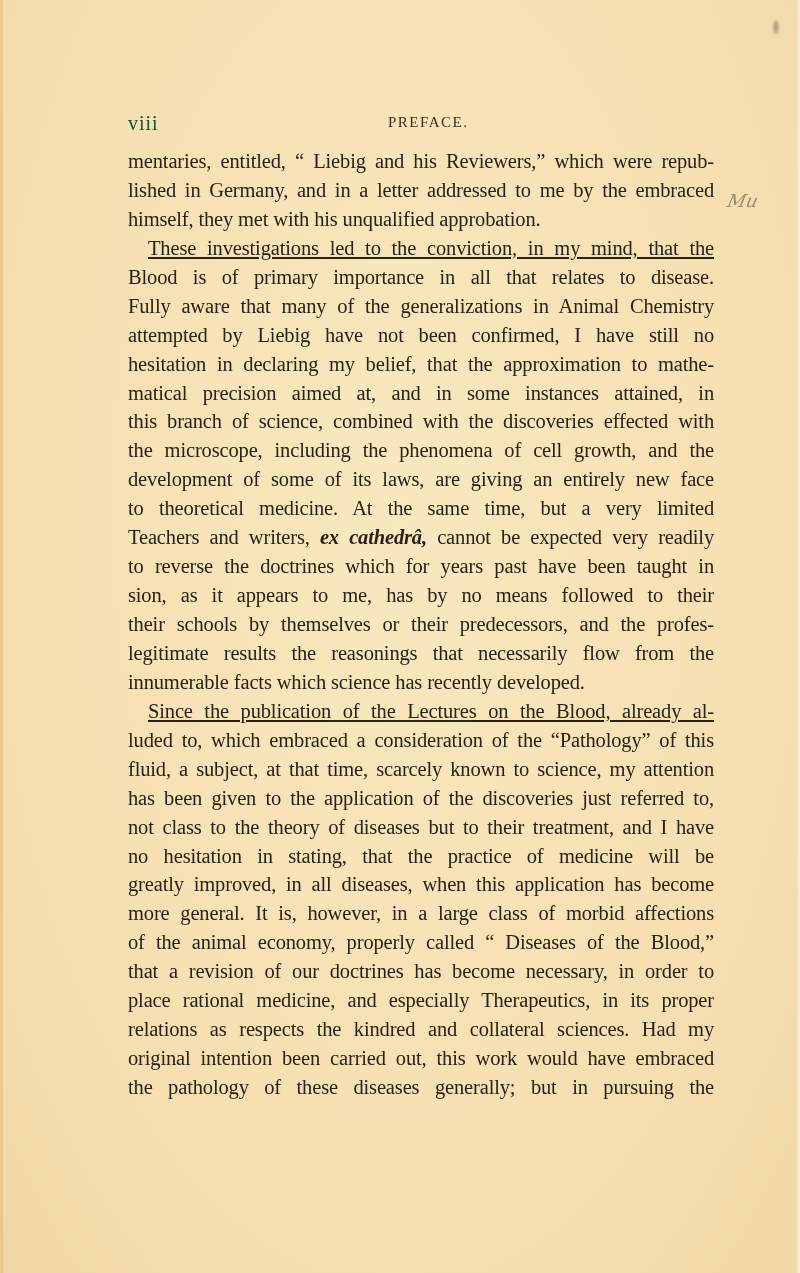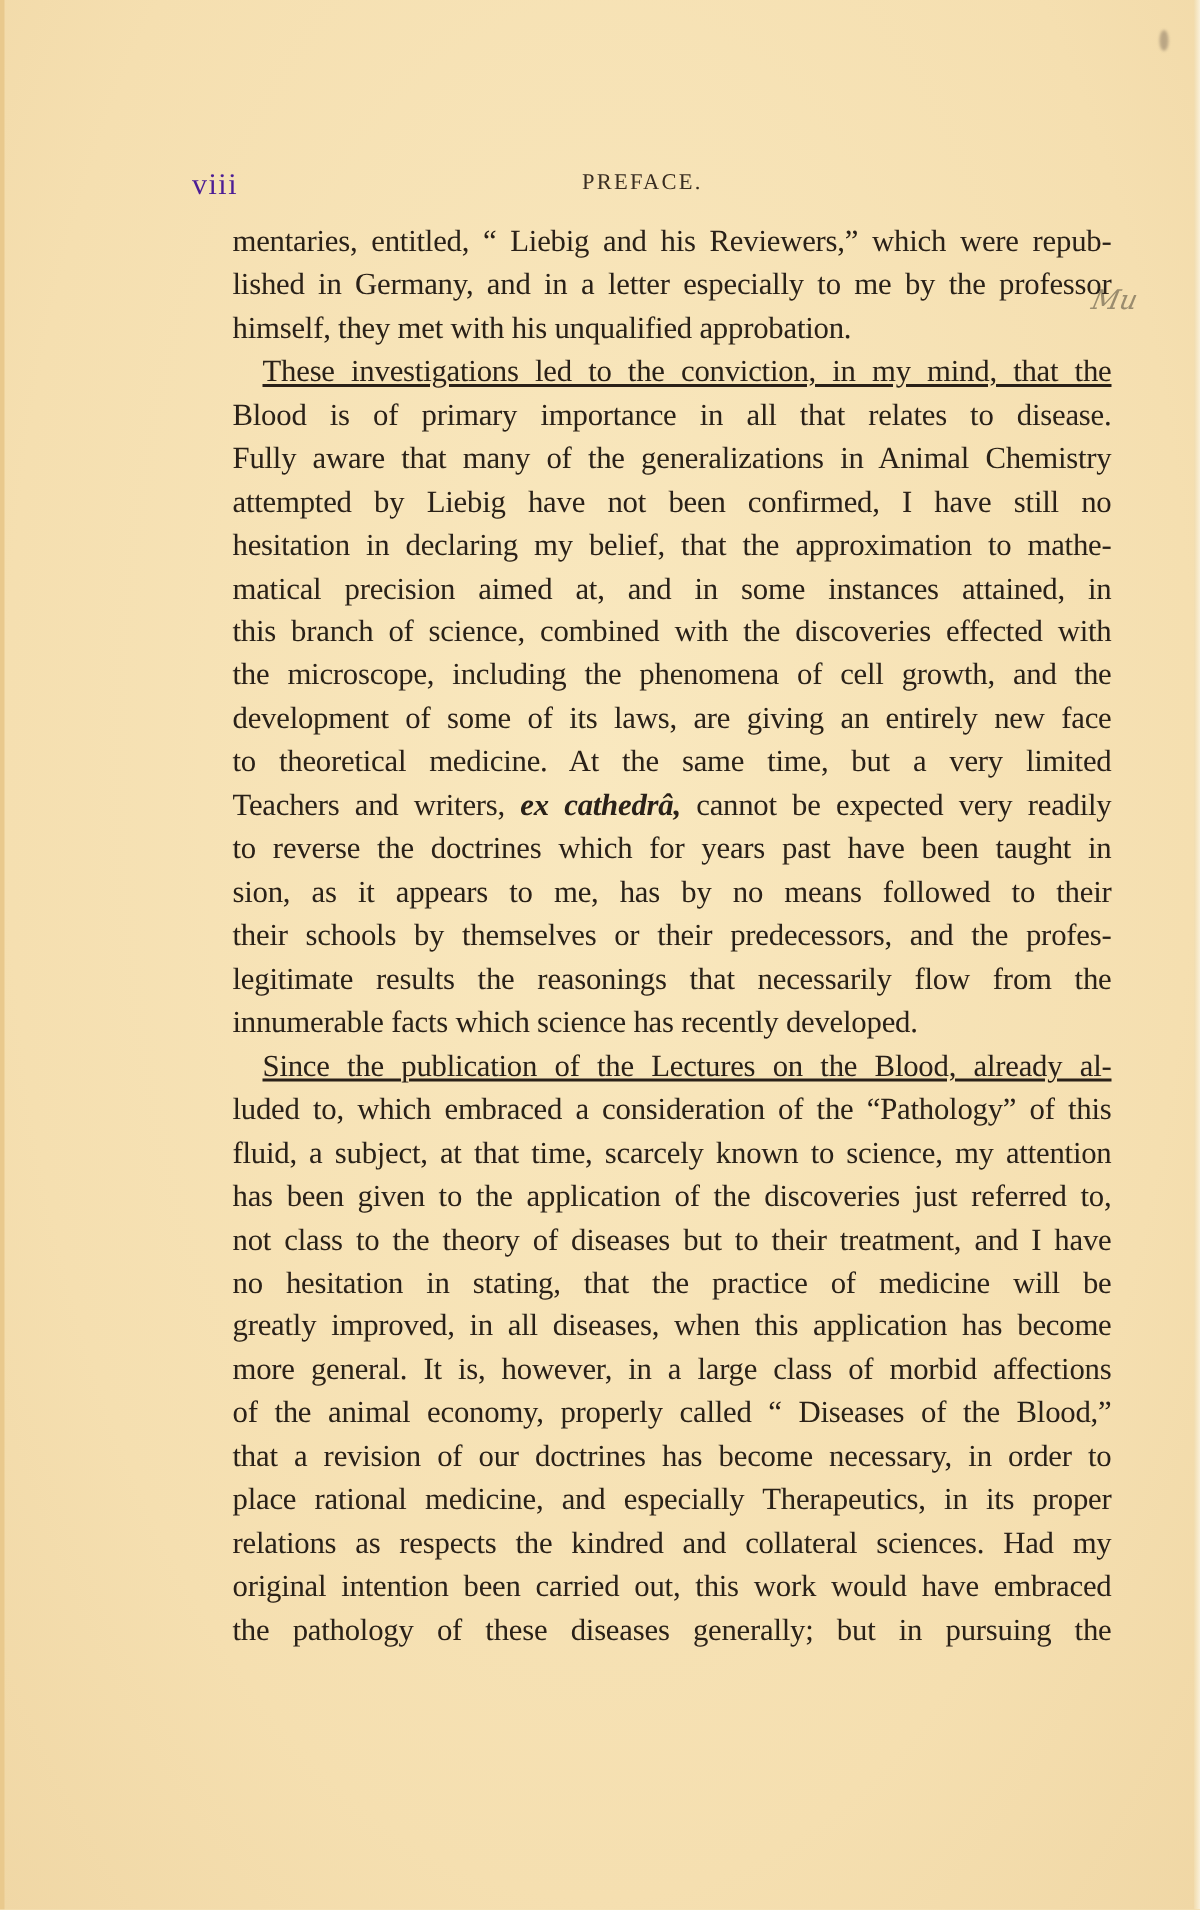--- a/index.html
+++ b/index.html
@@ -34,21 +34,21 @@
     left: 128px;
     width: 580px;
     height: 24px;
   }
   .folio {
     position: absolute;
     left: 0;
     top: 0;
     font-size: 20px;
     letter-spacing: 1px;
-    color: #4c1d95;
+    color: #14532d;
   }
   .head-title {
     position: absolute;
     left: 260px;
     top: 2px;
     font-size: 15px;
     letter-spacing: 1.5px;
     color: #3a2e22;
     text-align: center;
   }
@@ -71,21 +71,20 @@
     border-radius: 50%;
     background: #8c7a64;
     opacity: 0.55;
     filter: blur(1px);
   }
   .text-body {
     position: absolute;
     left: 128px;
     top: 147px;
     width: 586px;
-    margin-left: 27px;
   }
   .line {
     display: block;
     height: 28.95px;
     line-height: 28.95px;
     font-size: 20.5px;
     white-space: nowrap;
     text-align: justify;
     text-align-last: justify;
     word-spacing: 0px;
@@ -114,21 +113,21 @@
 
 <div class="running-head">
   <span class="folio">viii</span>
   <span class="head-title">PREFACE.</span>
 </div>
 
 <div class="margin-note">Mu</div>
 
 <div class="text-body" id="text-body">
     <span class="line">mentaries, entitled, “ Liebig and his Reviewers,” which were repub-</span>
-    <span class="line">lished in Germany, and in a letter especially to me by the professor</span>
+    <span class="line">lished in Germany, and in a letter addressed to me by the embraced</span>
     <span class="line last">himself, they met with his unqualified approbation.</span>
     <span class="line indent">These investigations led to the conviction, in my mind, that the</span>
     <span class="line">Blood is of primary importance in all that relates to disease.</span>
     <span class="line">Fully aware that many of the generalizations in Animal Chemistry</span>
     <span class="line">attempted by Liebig have not been confirmed, I have still no</span>
     <span class="line">hesitation in declaring my belief, that the approximation to mathe-</span>
     <span class="line">matical precision aimed at, and in some instances attained, in</span>
     <span class="line">this branch of science, combined with the discoveries effected with</span>
     <span class="line">the microscope, including the phenomena of cell growth, and the</span>
     <span class="line">development of some of its laws, are giving an entirely new face</span>

